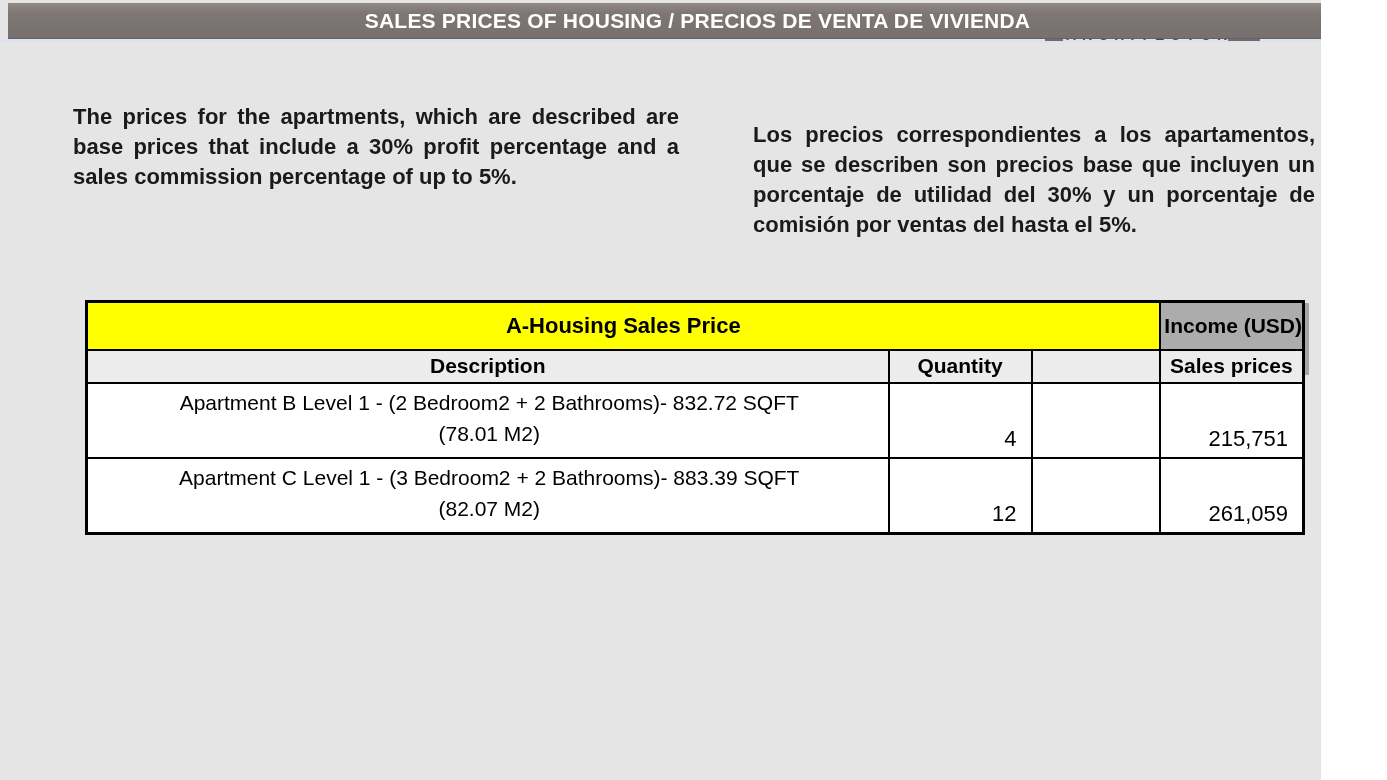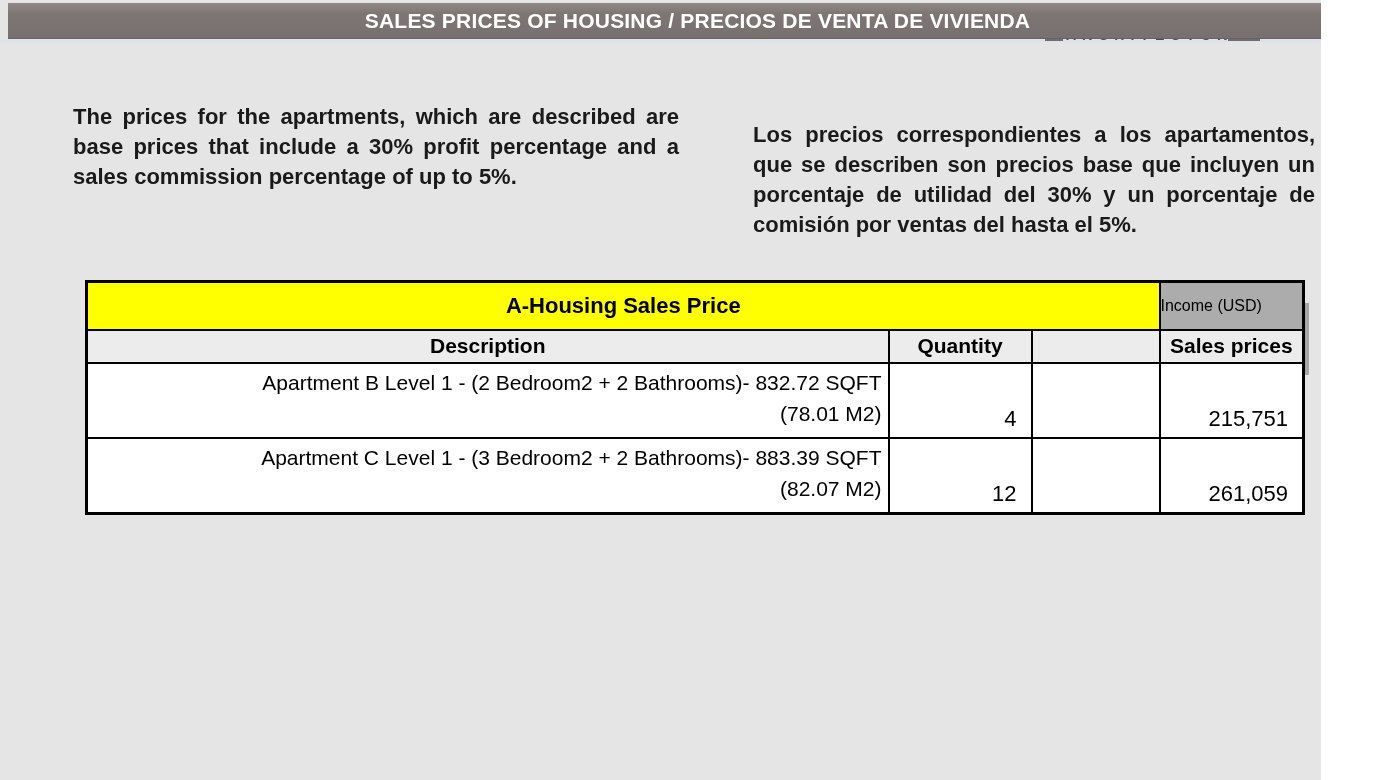--- a/index.html
+++ b/index.html
@@ -46,42 +46,42 @@
   }
   .para-en{left:57px;top:86px;width:606px;}
   .para-es{left:737px;top:104px;width:562px;}
 
   
   .income-shadow{
     position:absolute;left:1302px;top:303px;width:7px;height:72px;
     background:#a6a6a6;z-index:1;
   }
   table.price-table{
-    position:absolute;left:85px;top:280px;width:1217px;
+    position:absolute;left:85px;top:300px;width:1217px;
     border-collapse:collapse;table-layout:fixed;
     border:3px solid #000;z-index:2;background:#fff;
   }
   .price-table td,.price-table th{
     border:2px solid #000;padding:0;color:#000;overflow:hidden;
   }
   .title-row{height:48px;}
   td.yellow{
     background:#ffff00;text-align:center;font-weight:bold;font-size:22px;
   }
   td.income{
-    background:#acacac;text-align:left;font-weight:normal;font-size:16px;
+    background:#acacac;text-align:right;font-weight:bold;font-size:21px;
     white-space:nowrap;
   }
   .head-row{height:33px;}
   .price-table th{
     background:#ececec;font-weight:bold;font-size:21px;text-align:center;
   }
   .data-row{height:68px;}
   td.desc{
-    background:#fff;vertical-align:top;text-align:right;
+    background:#fff;vertical-align:top;text-align:center;
     padding:3px 6px 8px 9px;font-size:21px;line-height:31px;
   }
   td.qty,td.price{
     background:#fff;vertical-align:bottom;text-align:right;
     padding:0 14px 5px 0;font-size:22px;
   }
   td.spacer-cell{background:#fff;}
 </style>
 </head>
 <body>

